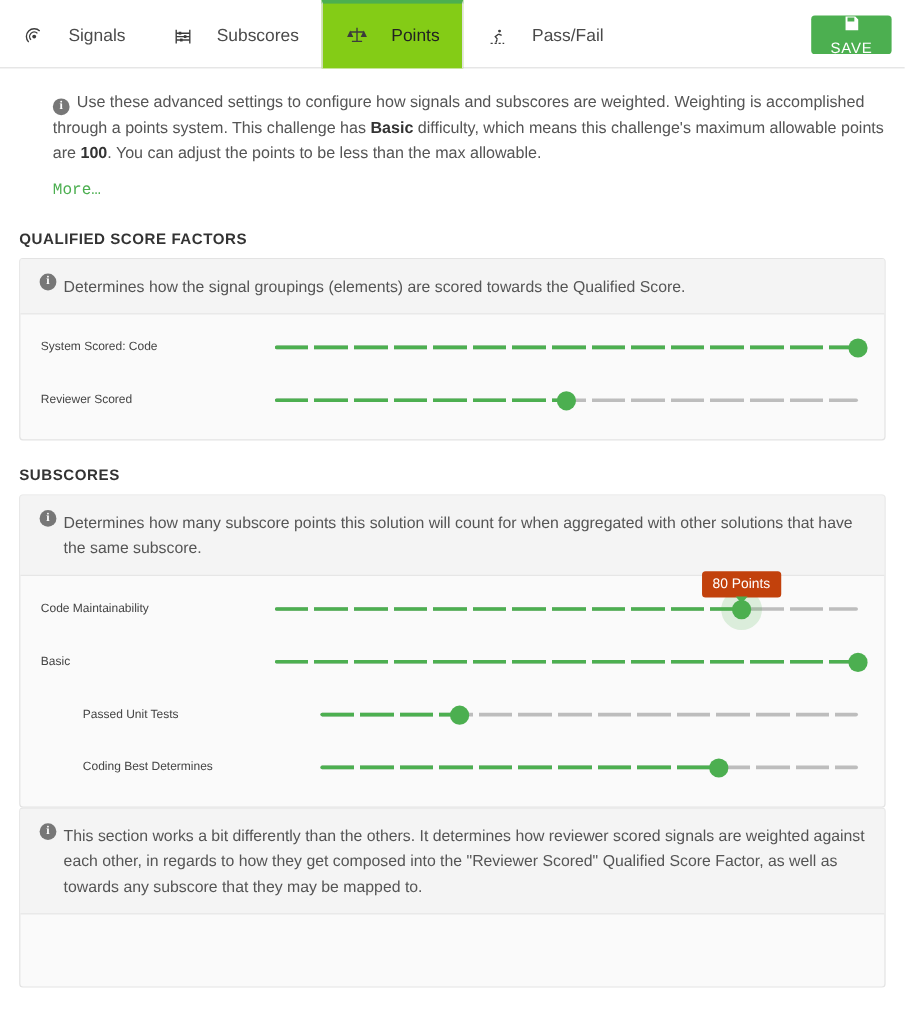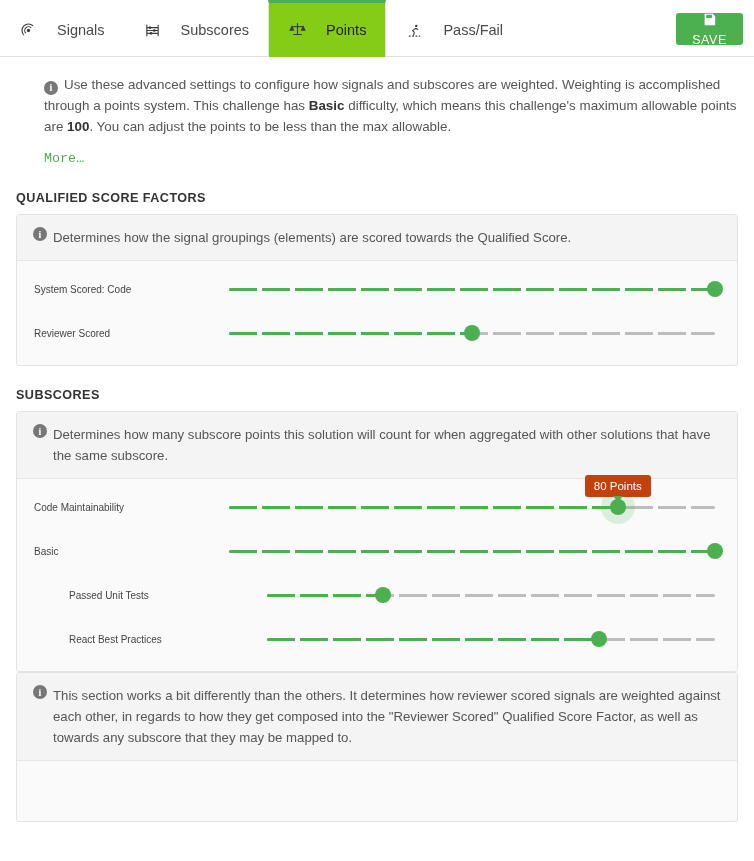--- a/index.html
+++ b/index.html
@@ -323,21 +323,21 @@
           </div>
           <div class="srow indent">
             <span class="label">Passed Unit Tests</span>
             <div class="slider narrow">
               <div class="track"></div>
               <div class="fill" style="width:26%"></div>
               <div class="handle" style="left:26%"></div>
             </div>
           </div>
           <div class="srow indent">
-            <span class="label">React Best Practices</span>
+            <span class="label">Coding Best Determines</span>
             <div class="slider narrow">
               <div class="track"></div>
               <div class="fill" style="width:74%"></div>
               <div class="handle" style="left:74%"></div>
             </div>
           </div>
         </div>
       </div>
     </div>
     <div>

